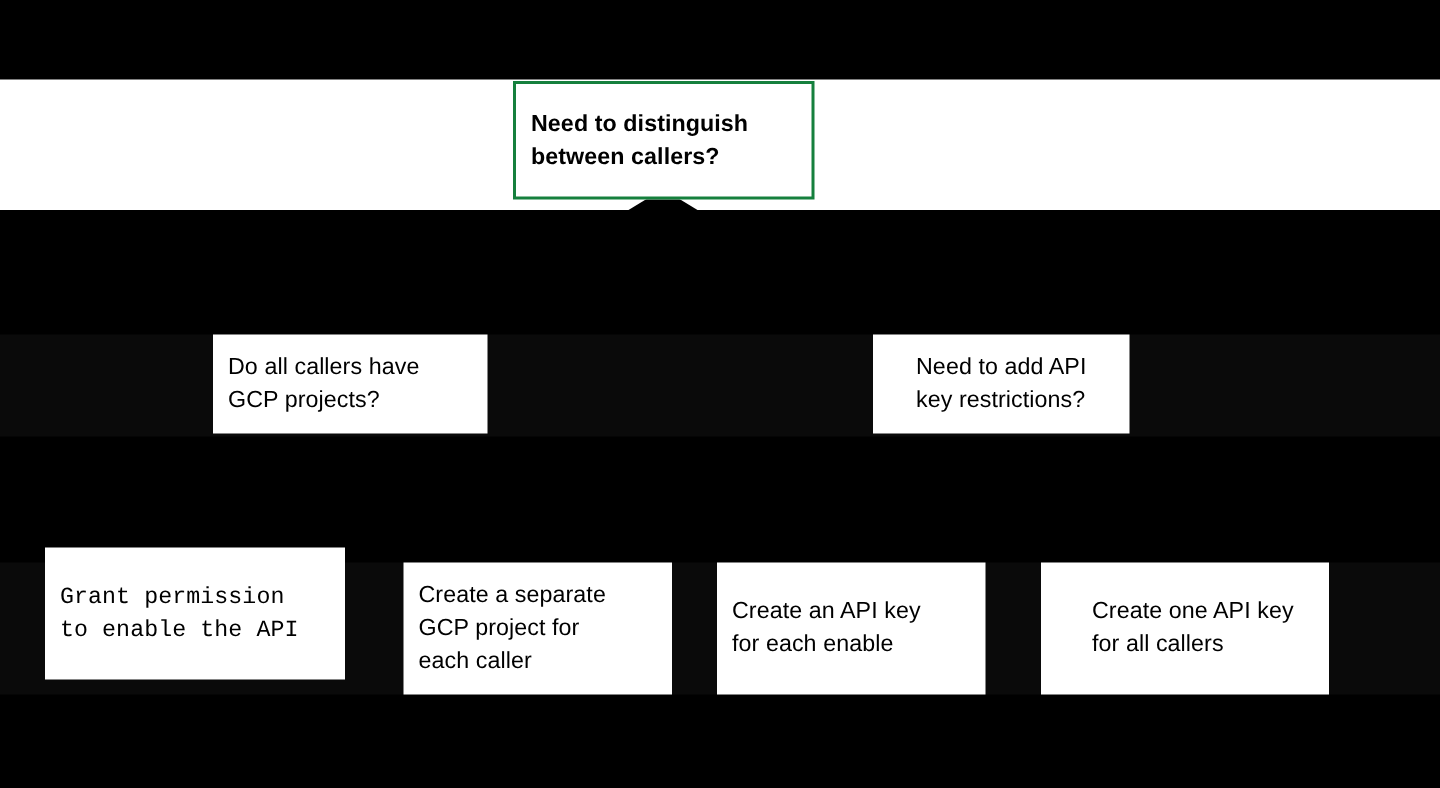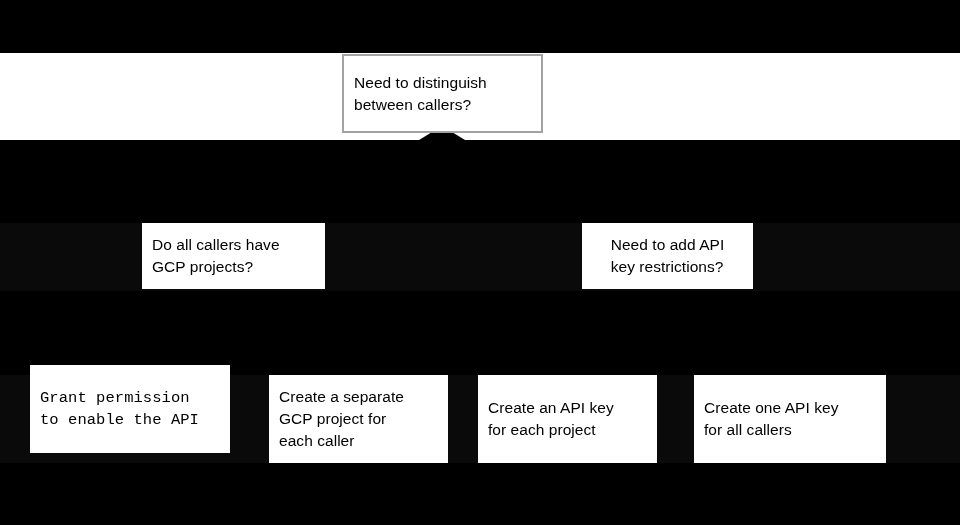--- a/index.html
+++ b/index.html
@@ -28,21 +28,22 @@
   .node {
     position: absolute;
     background: #ffffff;
     color: #000000;
     box-sizing: border-box;
     display: flex;
     align-items: center;
     overflow: hidden;
   }
   .node.bordered {
-    border: 2px solid #a3a3a3;
+    border: 2px solid #15803d;
+    font-weight: bold;
   }
   .node .label {
     display: block;
     font-size: 15.5px;
     line-height: 22px;
     color: #000000;
     padding: 0 10px;
     white-space: pre-line;
     letter-spacing: 0.05px;
   }
@@ -87,21 +88,21 @@
   </div>
 
   <div class="node" style="left: 245px; top: 375px; width: 179px; height: 88px; margin-left: 24px;">
     <span class="label">Create a separate
 GCP project for
 each caller</span>
   </div>
 
   <div class="node" style="left: 478px; top: 375px; width: 179px; height: 88px;">
     <span class="label">Create an API key
-for each project</span>
+for each enable</span>
   </div>
 
-  <div class="node" style="left: 694px; top: 375px; width: 192px; height: 88px;">
+  <div class="node" style="left: 694px; top: 375px; width: 192px; height: 88px; padding-left: 24px;">
     <span class="label">Create one API key
 for all callers</span>
   </div>
 
 </div>
 
 </body></html>

